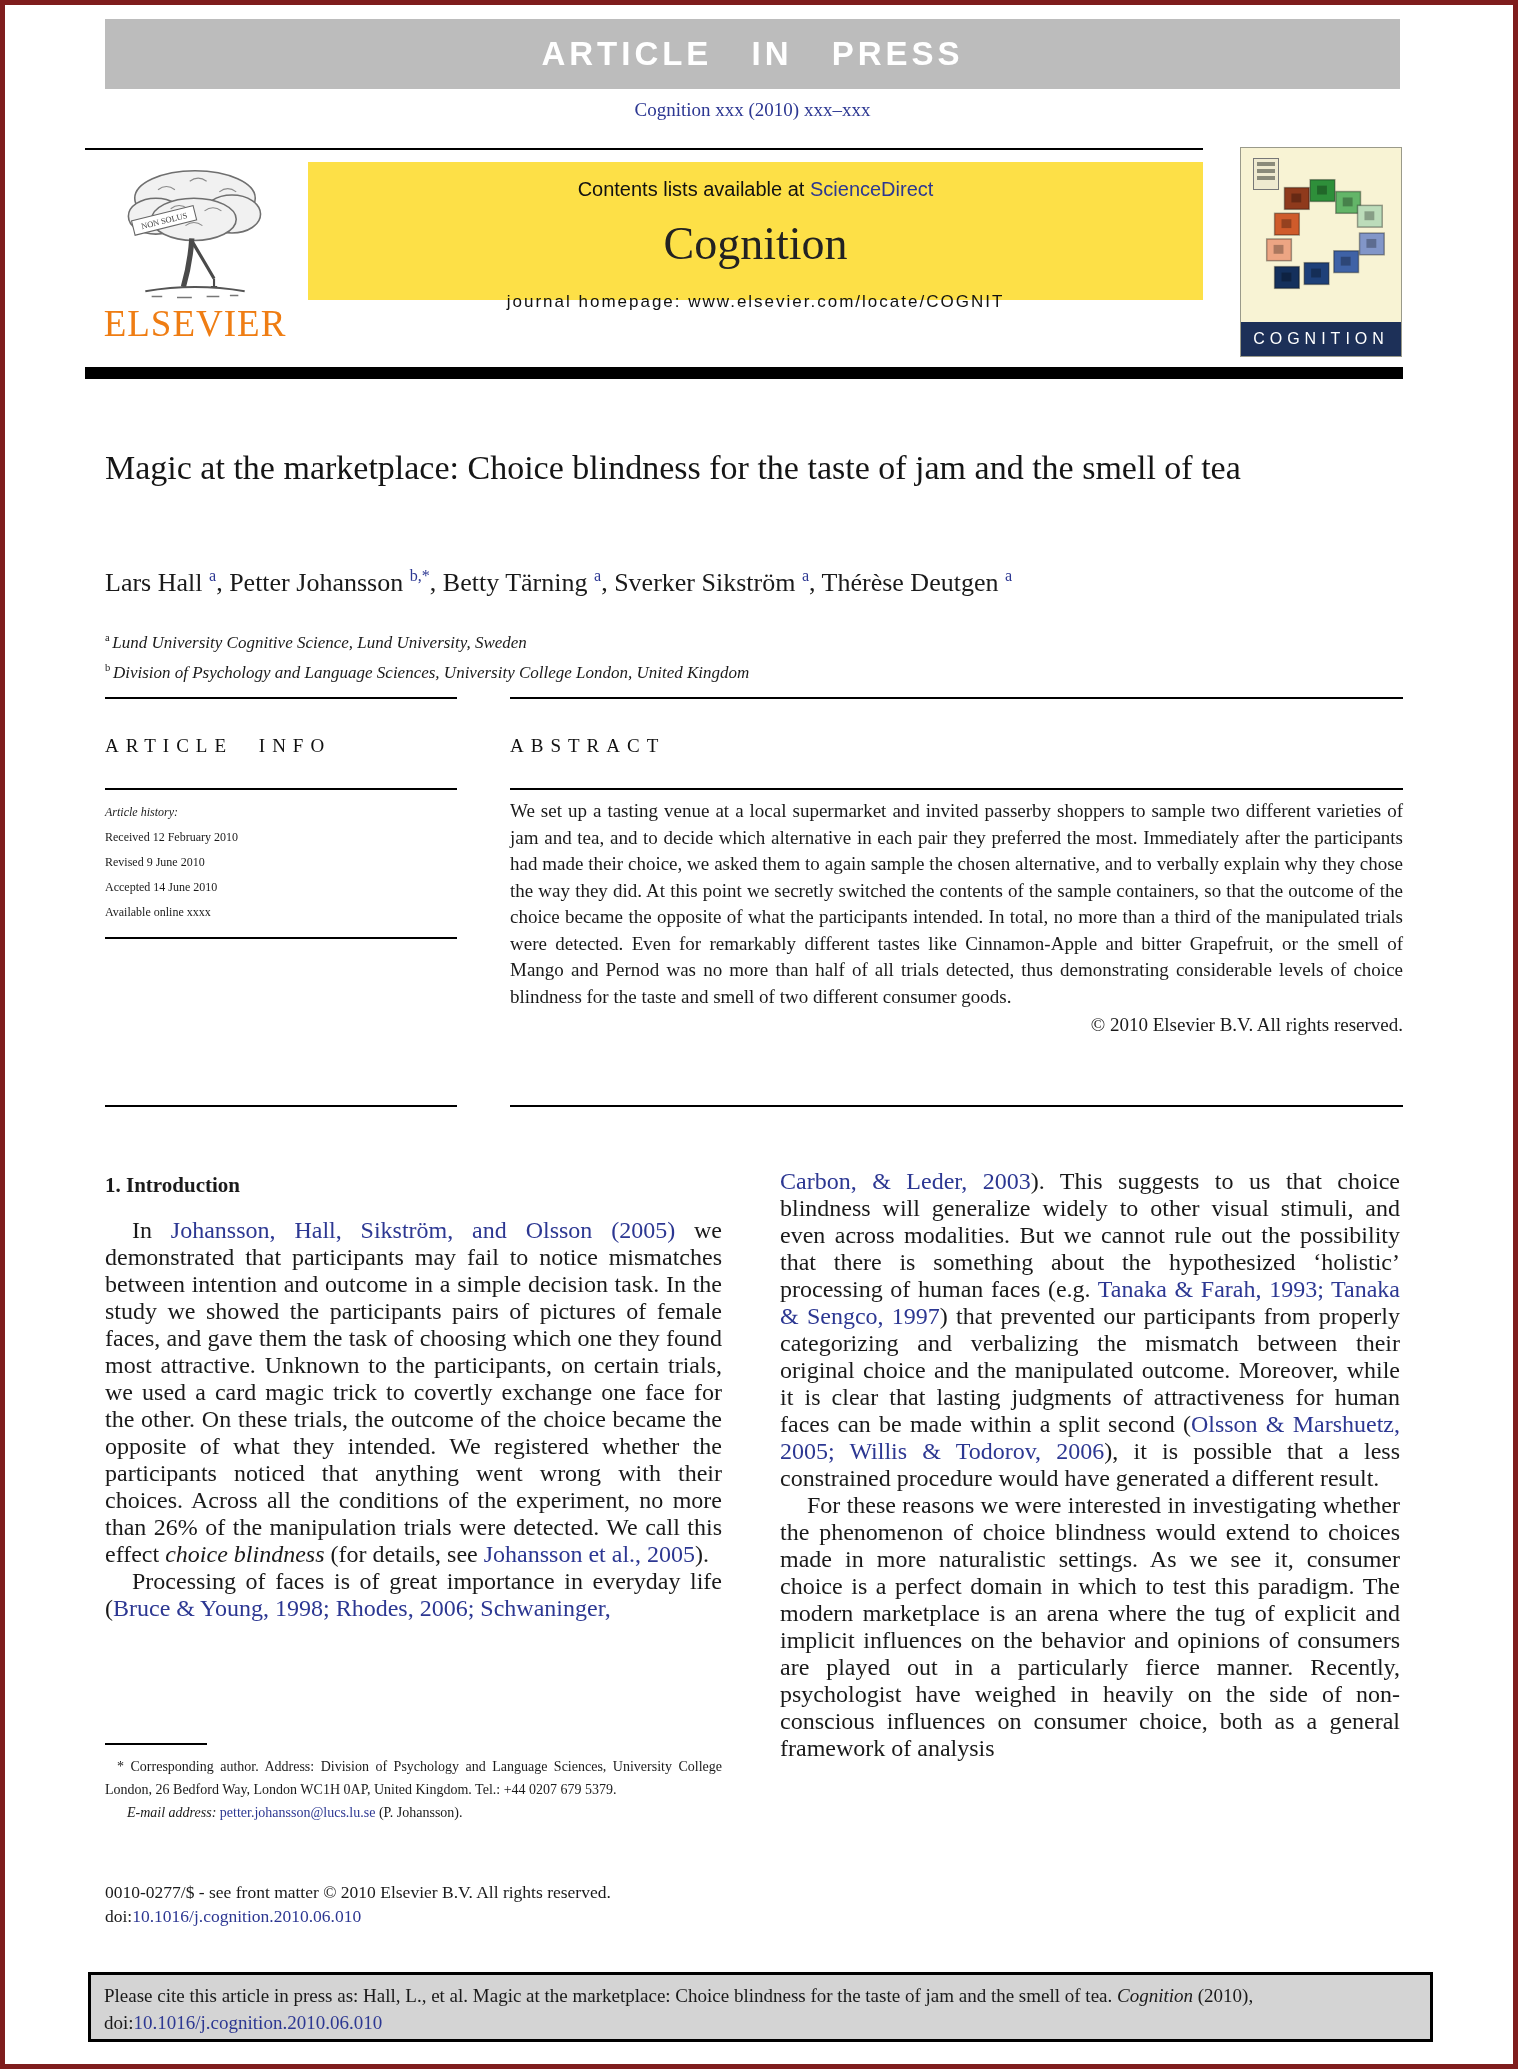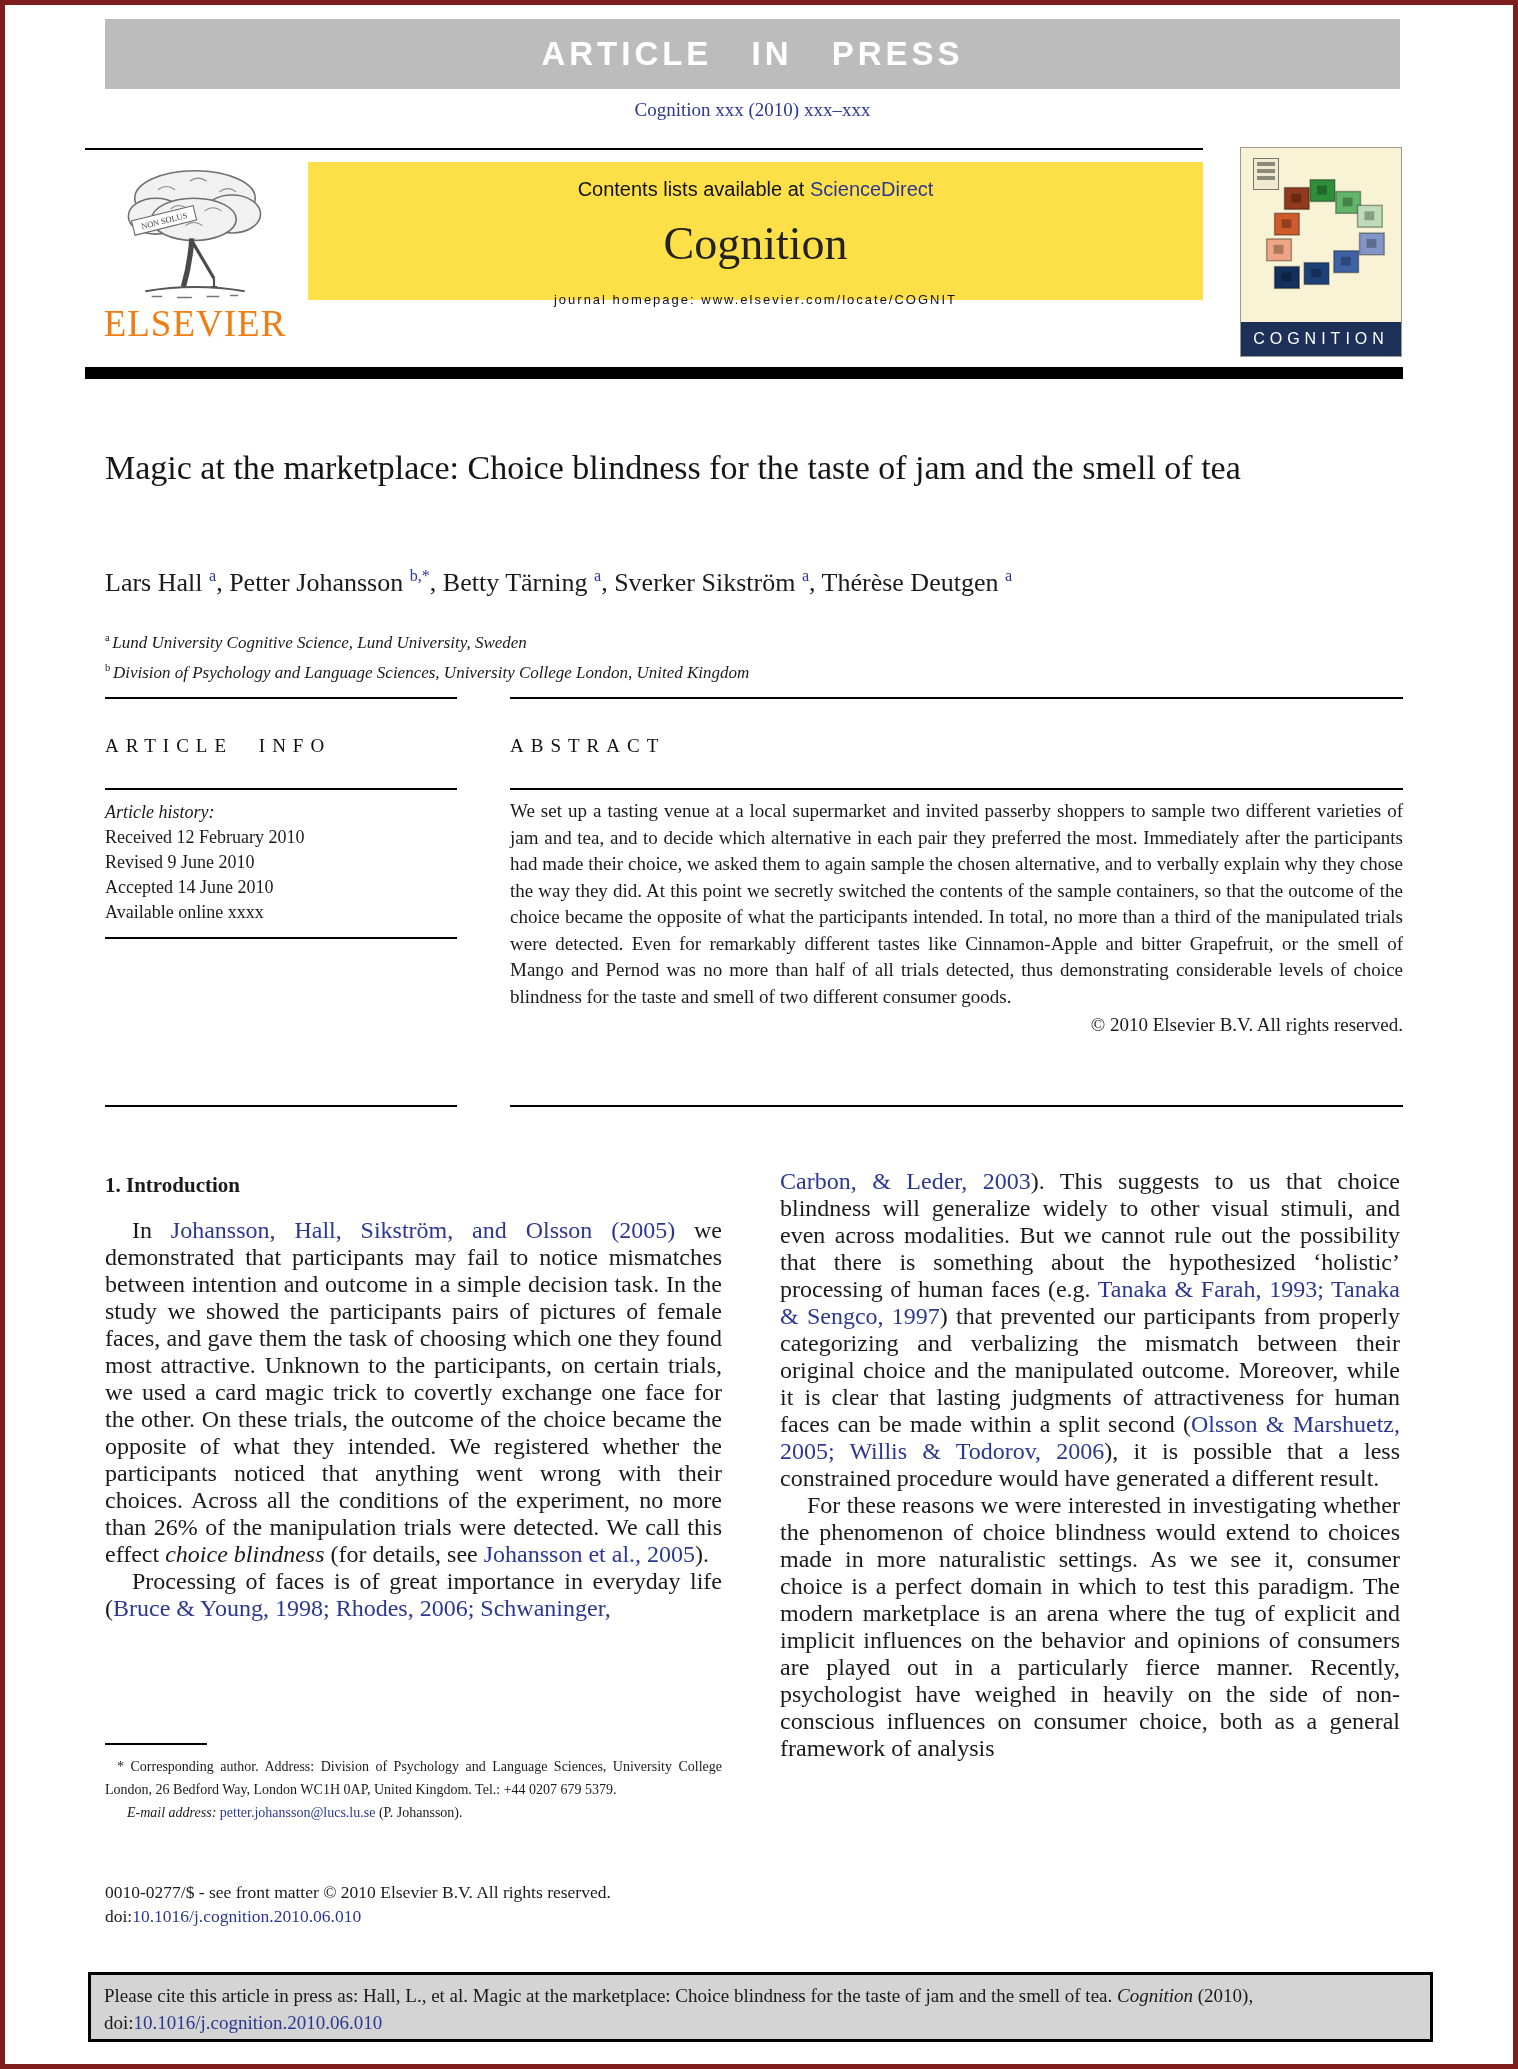--- a/index.html
+++ b/index.html
@@ -13,39 +13,39 @@
                color:#fff;letter-spacing:4px;word-spacing:26px;}
   .journal-ref{position:absolute;left:100px;top:94px;width:1295px;text-align:center;
                font-size:19px;color:#2c3792;}
   .rule-top{position:absolute;left:80px;top:143px;width:1118px;height:2px;background:#000;}
   .logo{position:absolute;left:90px;top:153px;width:200px;height:200px;text-align:center;}
   .elsevier-word{font-size:37px;color:#ef7d13;letter-spacing:1px;margin-top:-8px;}
   .mast-box{position:absolute;left:303px;top:157px;width:895px;height:138px;background:#fde047;
             text-align:center;}
   .contents-line{margin-top:16px;font-family:"Liberation Sans",sans-serif;font-size:20px;color:#111;}
   .mast-title{margin-top:16px;font-size:46px;color:#222;}
-  .homepage-line{margin-top:22px;font-family:"Liberation Sans",sans-serif;font-size:13px;
+  .homepage-line{margin-top:22px;font-family:"Liberation Sans",sans-serif;font-size:17px;
                  letter-spacing:2px;color:#111;text-align:center;}
   .cover{position:absolute;left:1235px;top:142px;width:162px;height:210px;background:#f8f3d4;
          border:1px solid #9a9a8a;box-sizing:border-box;}
   .stamp{position:absolute;left:12px;top:10px;width:24px;height:30px;border:1px solid #777;
          background:#efead0;}
   .stamp i{display:block;height:4px;margin:3px 3px 0 3px;background:#8a8a7a;}
   .cover-band{position:absolute;left:0;bottom:0;width:100%;height:34px;background:#1d3058;
               display:flex;align-items:center;justify-content:center;}
   .cover-band span{color:#fff;font-family:"Liberation Sans",sans-serif;font-size:16px;letter-spacing:5px;}
   .black-bar{position:absolute;left:80px;top:362px;width:1318px;height:12px;background:#000;}
   
   .title{position:absolute;left:100px;top:440px;width:1190px;font-size:34px;line-height:46px;color:#151515;}
   .authors{position:absolute;left:100px;top:562px;width:1250px;font-size:26px;}
   .affiliations{position:absolute;left:100px;top:620px;width:1100px;font-size:17px;line-height:25px;}
   
   .hr{position:absolute;height:2px;background:#000;}
   .col-heading{position:absolute;font-size:19px;letter-spacing:7px;word-spacing:14px;color:#111;}
-  .info-block{position:absolute;left:100px;top:795px;width:352px;font-size:18px;line-height:25px;}
+  .info-block{position:absolute;left:100px;top:795px;width:352px;font-size:12px;line-height:25px;}
   .info-label{font-style:italic;}
   .abstract-block{position:absolute;left:505px;top:793px;width:893px;}
   .abstract-text{font-size:19px;line-height:26.5px;text-align:justify;}
   .abstract-copy{margin-top:4px;text-align:right;font-size:19px;}
   
   .section-heading{position:absolute;left:100px;top:1168px;font-size:21px;font-weight:bold;}
   .bodycol{position:absolute;font-size:24px;line-height:27px;text-align:justify;}
   .bodycol p{margin:0;}
   .bodycol p.ind{text-indent:27px;}
   .left-col{left:100px;top:1212px;width:617px;}

